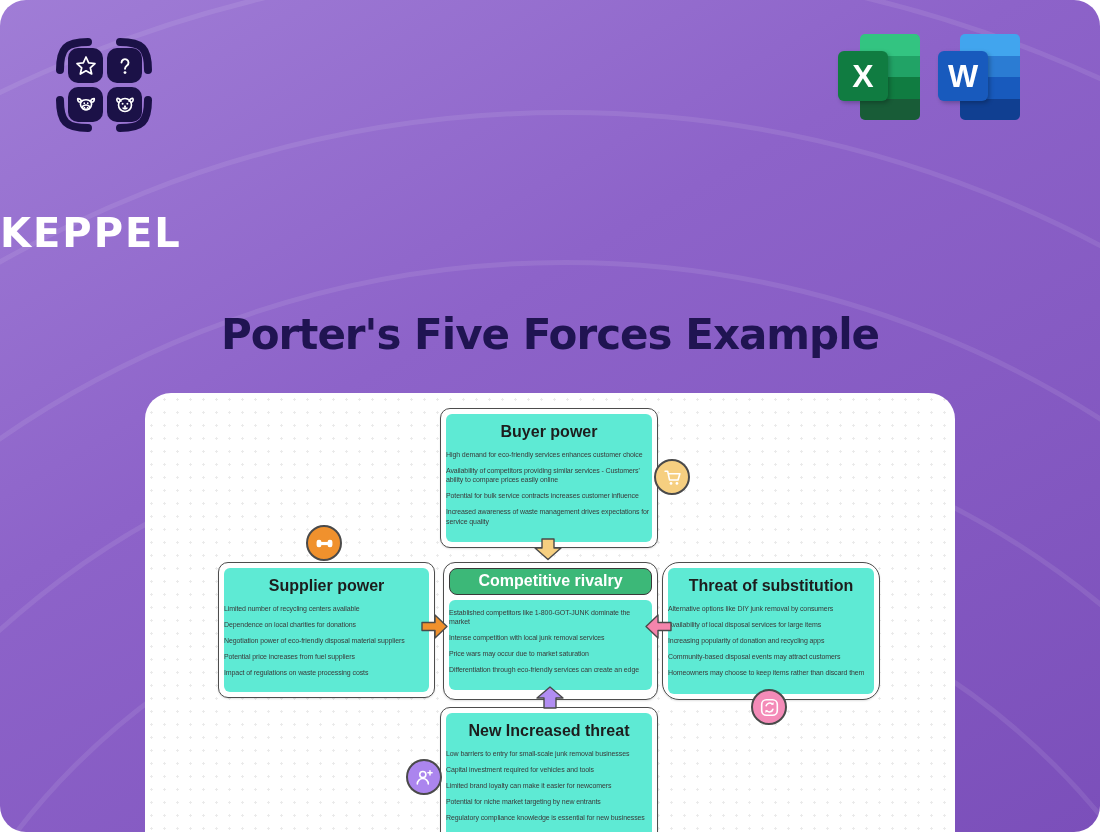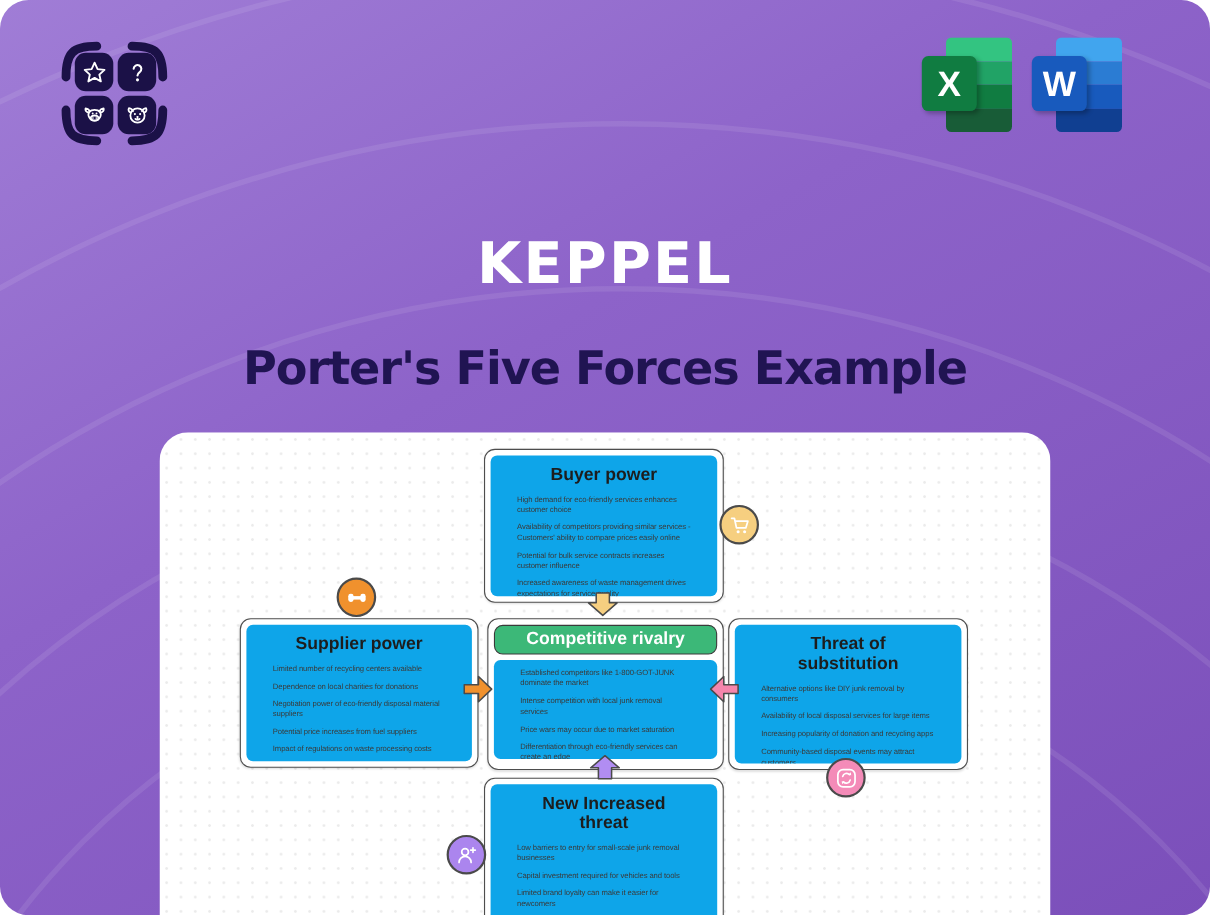--- a/index.html
+++ b/index.html
@@ -23,38 +23,38 @@
   .office { position:absolute; width:82px; height:86px; }
   .office.excel { left:838px; top:34px; } .office.word { left:938px; top:34px; }
   .office .sheet { position:absolute; left:22px; top:0; width:60px; height:86px; border-radius:5px; overflow:hidden; }
   .office .band { height:25%; }
   .office .front { position:absolute; left:0; top:17px; width:50px; height:50px; border-radius:6px;
     display:flex; align-items:center; justify-content:center;
     color:#fff; font-weight:bold; font-size:32px; font-family:"Liberation Sans",sans-serif;
     box-shadow:2px 2px 4px rgba(0,0,0,0.25); }
 
   
-  .company { position:absolute; top:210px; left:0; width:100%; text-align:center;
-    color:#ffffff; font-size:52px; font-weight:800; letter-spacing:2px;
+  .company { position:absolute; top:210px; left:0; width:100%; text-align:left;
+    color:#ffffff; font-size:40px; font-weight:800; letter-spacing:2px;
     font-family:"DejaVu Sans","Liberation Sans",sans-serif; }
   .main-title { position:absolute; top:310px; left:0; width:100%; text-align:center;
     color:#201452; font-size:42px; font-weight:800; letter-spacing:-1px;
     font-family:"DejaVu Sans","Liberation Sans",sans-serif; }
 
   
   .card { position:absolute; left:145px; top:393px; width:810px; height:480px;
     background:#ffffff; border-radius:26px;
     background-image:radial-gradient(circle, rgba(130,130,130,0.16) 1px, transparent 1.4px);
     background-size:13px 13px; }
 
   
   .fbox { position:absolute; background:#ffffff; border:1.6px solid #4d4d4d; border-radius:10px;
     padding:5px; box-sizing:border-box; box-shadow:0 1px 2px rgba(0,0,0,0.12); }
-  .fbox .inner { background:#0ea5e9; border-radius:6px; width:100%; height:100%;
-    padding:5px 24px; box-sizing:border-box; overflow:hidden; }
+  .fbox .inner { background:#5eead4; border-radius:6px; width:100%; height:100%;
+    padding:5px 0; box-sizing:border-box; overflow:hidden; }
   .fbox h3 { margin:4px 0 9px 0; text-align:center; font-size:16px; font-weight:800; color:#1d1d1d;
     font-family:"Liberation Sans",sans-serif; }
   .fbox .item { font-size:7px; line-height:1.35; color:#3a3a3a; margin-bottom:6.5px; letter-spacing:-0.1px; }
   .pill { background:#3cb878; border:1.6px solid #3a3a3a; border-radius:8px; color:#ffffff;
     font-weight:800; font-size:16px; text-align:center; padding:3px 0 4px 0; margin-bottom:5px; }
   .fbox.rivalry .inner { height:calc(100% - 36px); }
   .fbox.rivalry .inner .item:first-child { margin-top:3px; }
 
   
   .arrow { position:absolute; }
@@ -162,32 +162,32 @@
       <div class="inner">
         <h3>Supplier power</h3>
         <div class="item">Limited number of recycling centers available</div>
         <div class="item">Dependence on local charities for donations</div>
         <div class="item">Negotiation power of eco-friendly disposal material suppliers</div>
         <div class="item">Potential price increases from fuel suppliers</div>
         <div class="item">Impact of regulations on waste processing costs</div>
       </div>
     </div>
 
-    <div class="fbox rivalry" style="left:298px; top:169px; width:215px; height:138px;">
+    <div class="fbox rivalry" style="left:298px; top:169px; width:215px; height:138px;border-radius:12px;">
       <div class="pill">Competitive rivalry</div>
       <div class="inner">
         <div class="item">Established competitors like 1-800-GOT-JUNK dominate the market</div>
         <div class="item">Intense competition with local junk removal services</div>
         <div class="item">Price wars may occur due to market saturation</div>
         <div class="item">Differentiation through eco-friendly services can create an edge</div>
 
       </div>
     </div>
 
-    <div class="fbox" style="left:517px; top:169px; width:218px; height:138px;">
+    <div class="fbox" style="left:517px; top:169px; width:218px; height:138px;border-radius:17px;">
       <div class="inner">
         <h3>Threat of substitution</h3>
         <div class="item">Alternative options like DIY junk removal by consumers</div>
         <div class="item">Availability of local disposal services for large items</div>
         <div class="item">Increasing popularity of donation and recycling apps</div>
         <div class="item">Community-based disposal events may attract customers</div>
         <div class="item">Homeowners may choose to keep items rather than discard them</div>
       </div>
     </div>
 

